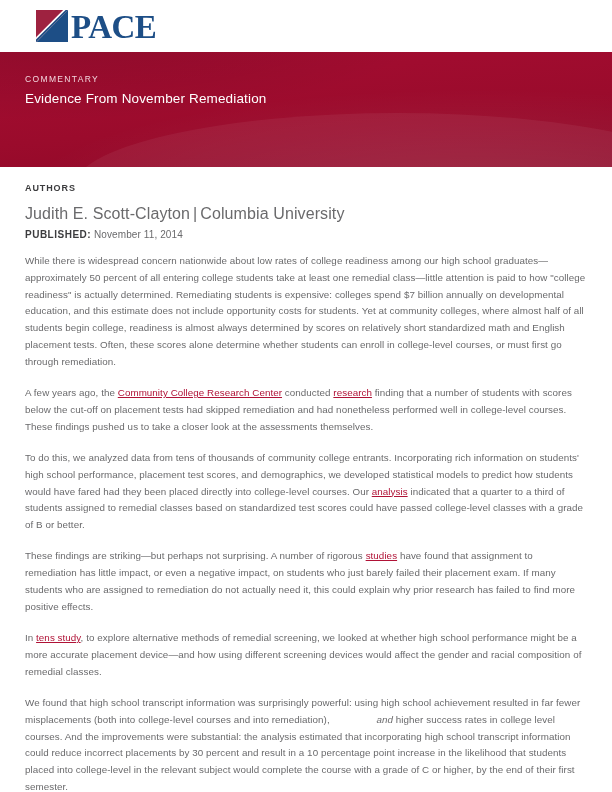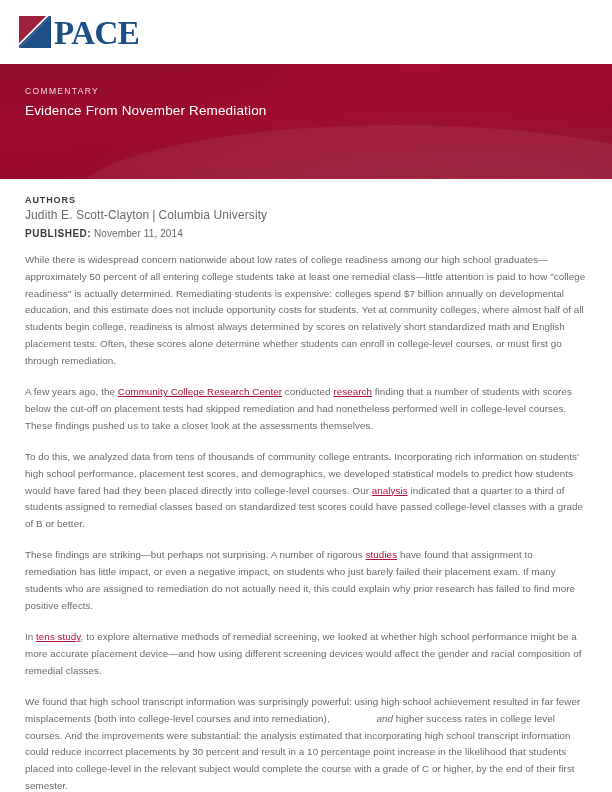--- a/index.html
+++ b/index.html
@@ -11,25 +11,25 @@
     width: 612px;
     height: 792px;
     overflow: hidden;
     font-family: "Liberation Sans", sans-serif;
     color: #58585a;
     -webkit-font-smoothing: antialiased;
   }
 
   
   .logo-bar {
-    height: 64px;
+    height: 52px;
     background: #ffffff;
     display: flex;
     align-items: center;
-    padding-left: 19px;
+    padding-left: 36px;
     box-sizing: border-box;
   }
   .logo {
     display: flex;
     align-items: center;
     gap: 3px;
     height: 34px;
   }
   .logo-mark {
     width: 32px;
@@ -106,23 +106,23 @@
   }
   .meta-block { padding-top: 16px; }
   .meta-head {
     font-size: 9px;
     font-weight: bold;
     letter-spacing: 0.9px;
     color: #3c3c3e;
     text-transform: uppercase;
   }
   .meta-line {
-    font-size: 12px;
+    font-size: 16px;
     color: #6a6a6c;
-    margin-top: 3px;
+    margin-top: 12px;
     letter-spacing: 0.1px;
   }
   .meta-sep { padding: 0 3px; }
   .published {
     font-size: 10px;
     color: #6a6a6c;
     margin-top: 6px;
     letter-spacing: 0.1px;
   }
   .published .label {

